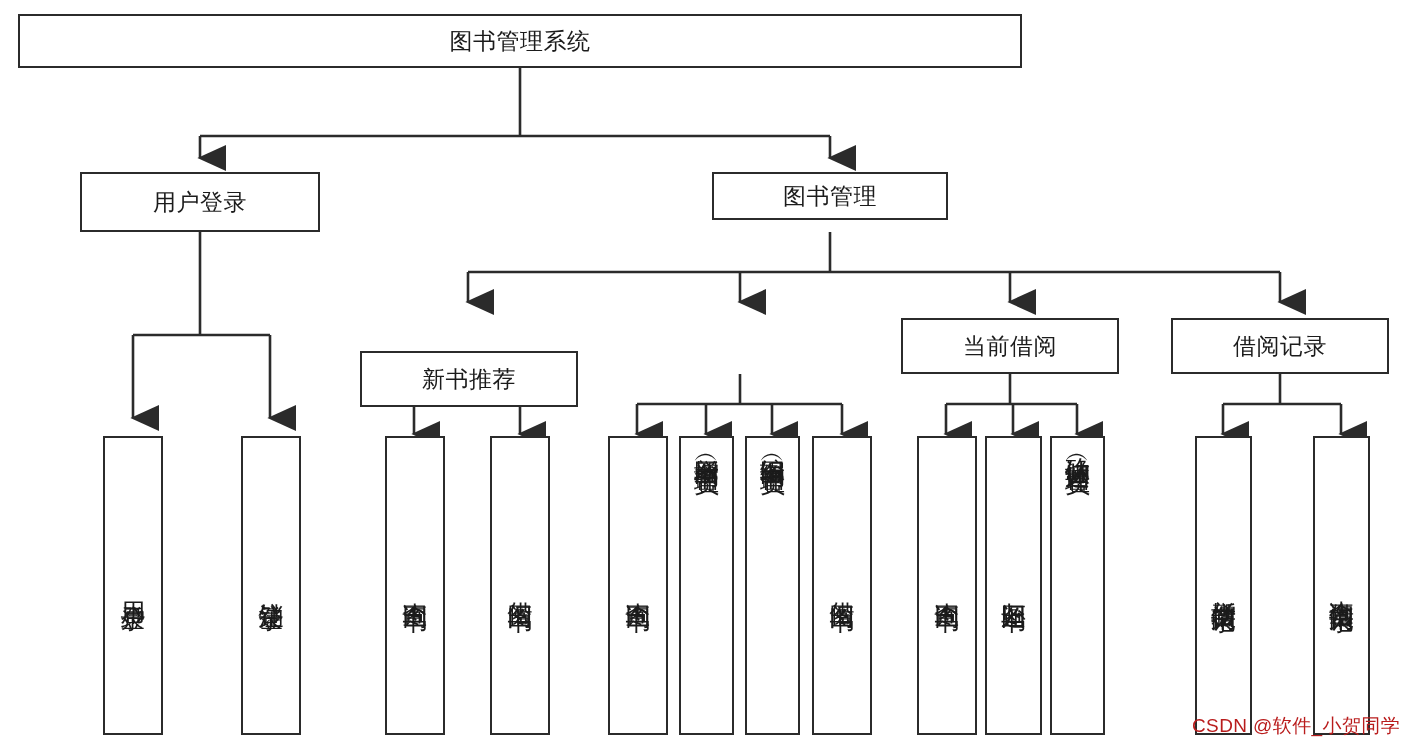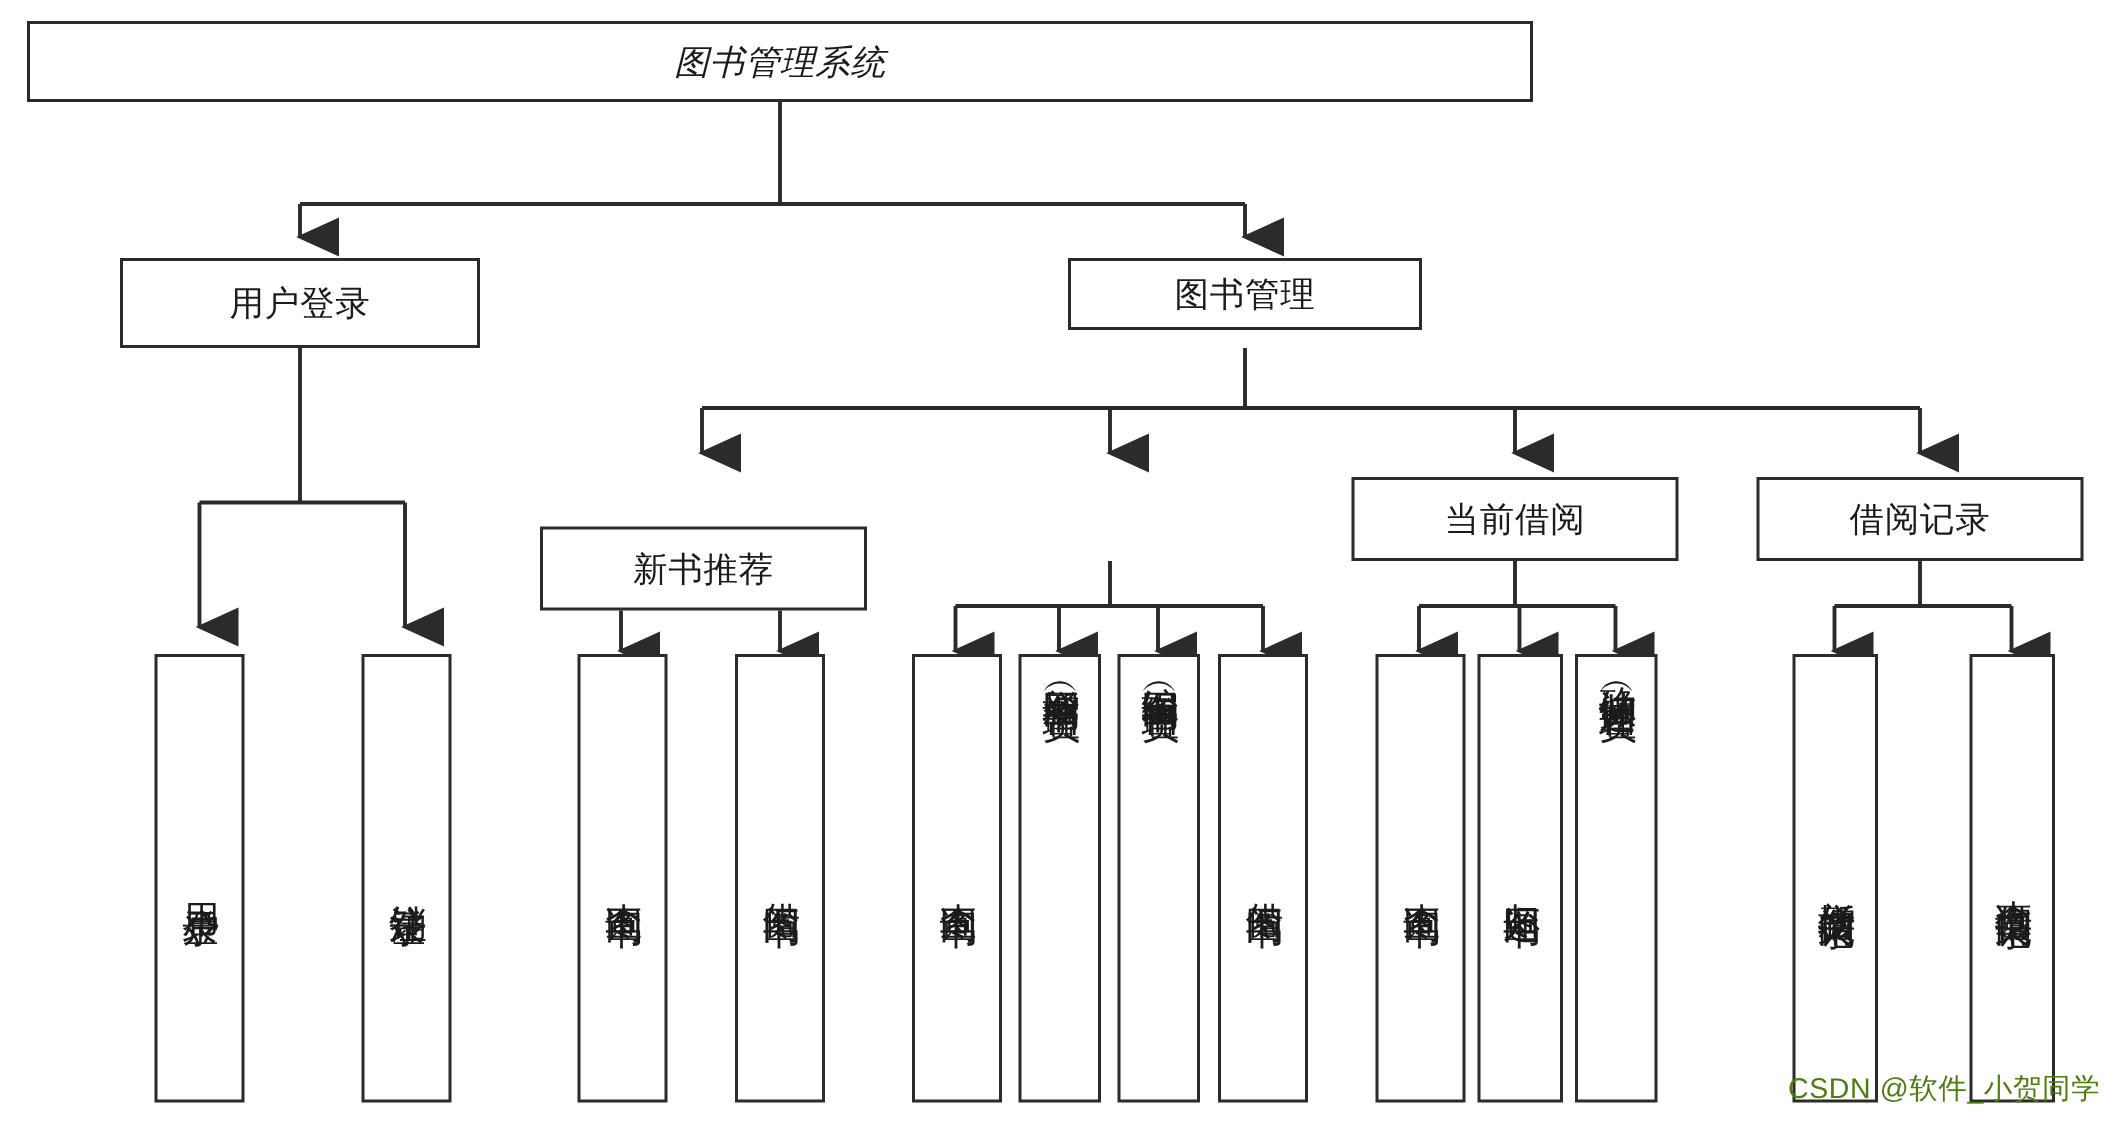--- a/index.html
+++ b/index.html
@@ -58,21 +58,21 @@
     line-height: 1.0;
   }
   .vert-box.center-v {
     align-items: center;
   }
   .watermark {
     position: absolute;
     left: 1192px;
     top: 713px;
     font-size: 19px;
-    color: #4d7c0f;
+    color: #b91c1c;
     white-space: pre;
     letter-spacing: 0.4px;
   }
 </style>
 </head>
 <body>
 
 <div id="diagram-root">
 
   <svg class="diagram-canvas" viewBox="0 0 1405 747">
@@ -118,21 +118,21 @@
       <path d="M 1013 404 L 1013 434" marker-end="url(#arrow)"></path>
       <path d="M 1077 404 L 1077 434" marker-end="url(#arrow)"></path>
 
       <path d="M 1280 374 L 1280 404"></path>
       <path d="M 1223 404 L 1341 404"></path>
       <path d="M 1223 404 L 1223 434" marker-end="url(#arrow)"></path>
       <path d="M 1341 404 L 1341 434" marker-end="url(#arrow)"></path>
     </g>
   </svg>
 
-  <div class="node-box" style="left:18px; top:14px; width:1004px; height:54px;font-style:italic;">
+  <div class="node-box" style="left:18px; top:14px; width:1004px; height:54px;">
     <span class="node-label horiz-label">图书管理系统</span>
   </div>
 
   <div class="node-box" style="left:80px; top:172px; width:240px; height:60px;">
     <span class="node-label horiz-label">用户登录</span>
   </div>
   <div class="node-box" style="left:712px; top:172px; width:236px; height:48px;">
     <span class="node-label horiz-label">图书管理</span>
   </div>
 

